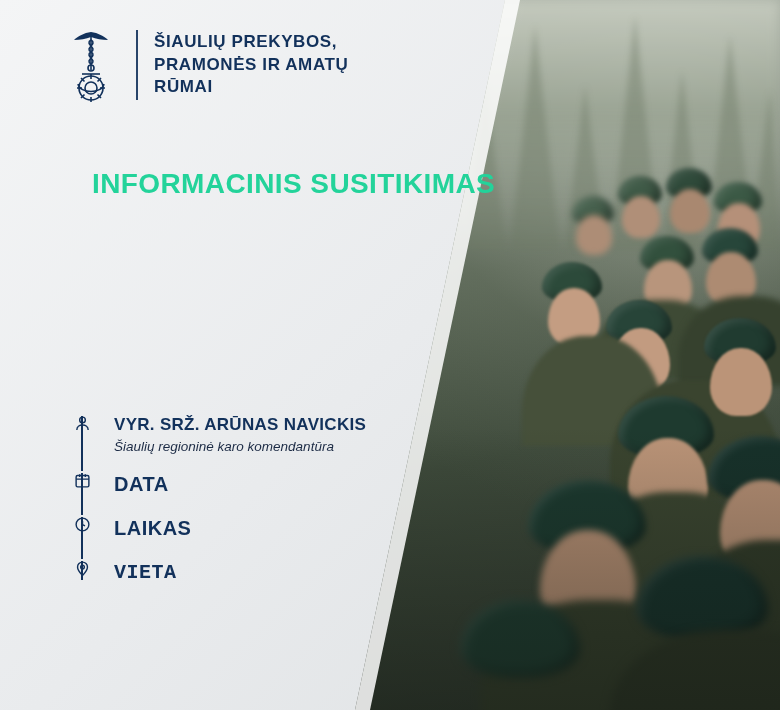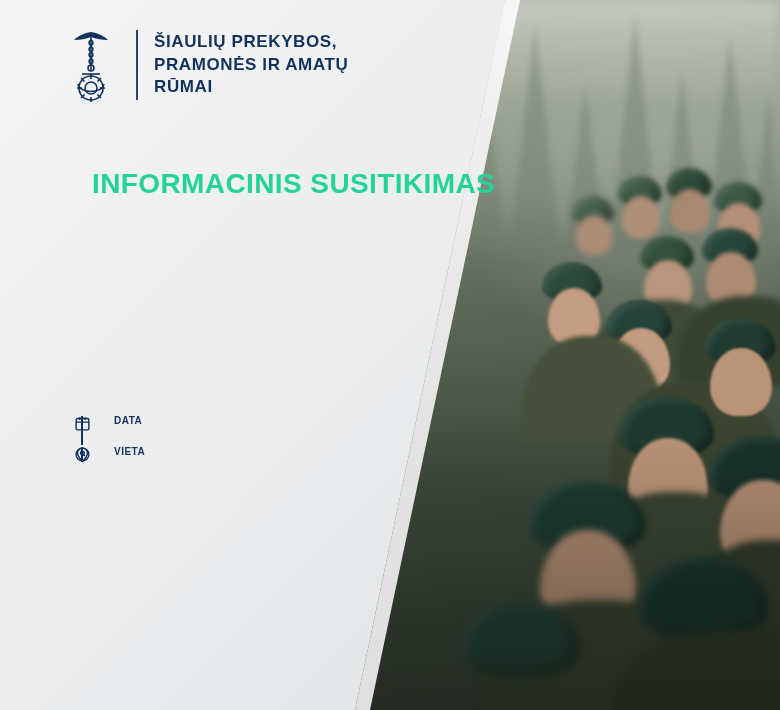--- a/index.html
+++ b/index.html
@@ -164,41 +164,41 @@
     position: absolute;
     top: 414px;
     left: 74px;
     width: 360px;
   }
   .detail {
     position: relative;
     padding-left: 40px;
     margin-bottom: 17px;
   }
-  .detail:last-child { margin-bottom: 0; }
+  .detail:last-child { margin-bottom: 0; font-family: Liberation Mono, monospace; }
   .rule {
     position: absolute;
     left: 7px;
     top: 2px;
     bottom: -17px;
     width: 2px;
     background: #12315b;
   }
   .detail:last-child .rule { bottom: 6px; }
   .d-icon {
     position: absolute;
     left: 0;
     top: 1px;
     width: 17px;
     height: 17px;
     color: #12315b;
   }
   .d-label {
     color: #12315b;
-    font-size: 10px;
+    font-size: 20px;
     font-weight: bold;
     letter-spacing: .5px;
     text-transform: uppercase;
     line-height: 1.35;
   }
   .d-label.speaker { font-size: 17px; letter-spacing: .3px; }
   .d-sub {
     color: #1c2b45;
     font-size: 13.5px;
     font-style: italic;
@@ -317,40 +317,52 @@
       </svg>
       <div class="logo-sep"></div>
       <div class="logo-text">ŠIAULIŲ PREKYBOS, PRAMONĖS IR AMATŲ RŪMAI</div>
     </div>
 
     <div class="kicker">INFORMACINIS SUSITIKIMAS</div>
 
 
     <div class="details">
 
+      <div class="detail">
+        <div class="rule"></div>
+        <svg class="d-icon" viewBox="0 0 24 24">
+          <g fill="none" stroke="#12315b" stroke-width="2">
+            <circle cx="12" cy="7" r="4"></circle>
+            <path d="M4 21c0-4.4 3.6-7 8-7s8 2.6 8 7"></path>
+          </g>
+        </svg>
+        <div class="d-label speaker">VYR. SRŽ. ARŪNAS NAVICKIS</div>
+        <div class="d-sub">Šiaulių regioninė karo komendantūra</div>
+      </div>
 
       <div class="detail">
         <div class="rule"></div>
         <svg class="d-icon" viewBox="0 0 24 24">
           <g fill="none" stroke="#12315b" stroke-width="2">
             <rect x="3" y="5" width="18" height="16" rx="2"></rect>
             <path d="M3 10h18M8 3v4M16 3v4"></path>
           </g>
         </svg>
         <div class="d-label">DATA</div>
       </div>
 
       <div class="detail">
         <div class="rule"></div>
         <svg class="d-icon" viewBox="0 0 24 24">
           <g fill="none" stroke="#12315b" stroke-width="2">
             <circle cx="12" cy="12" r="9"></circle>
             <path d="M12 7v5l3.5 2"></path>
           </g>
         </svg>
+        <div class="d-label">LAIKAS</div>
       </div>
 
       <div class="detail">
         <div class="rule"></div>
         <svg class="d-icon" viewBox="0 0 24 24">
           <g fill="none" stroke="#12315b" stroke-width="2">
             <path d="M12 22s7-7.2 7-12a7 7 0 10-14 0c0 4.8 7 12 7 12z"></path>
             <circle cx="12" cy="10" r="2.6"></circle>
           </g>
         </svg>

